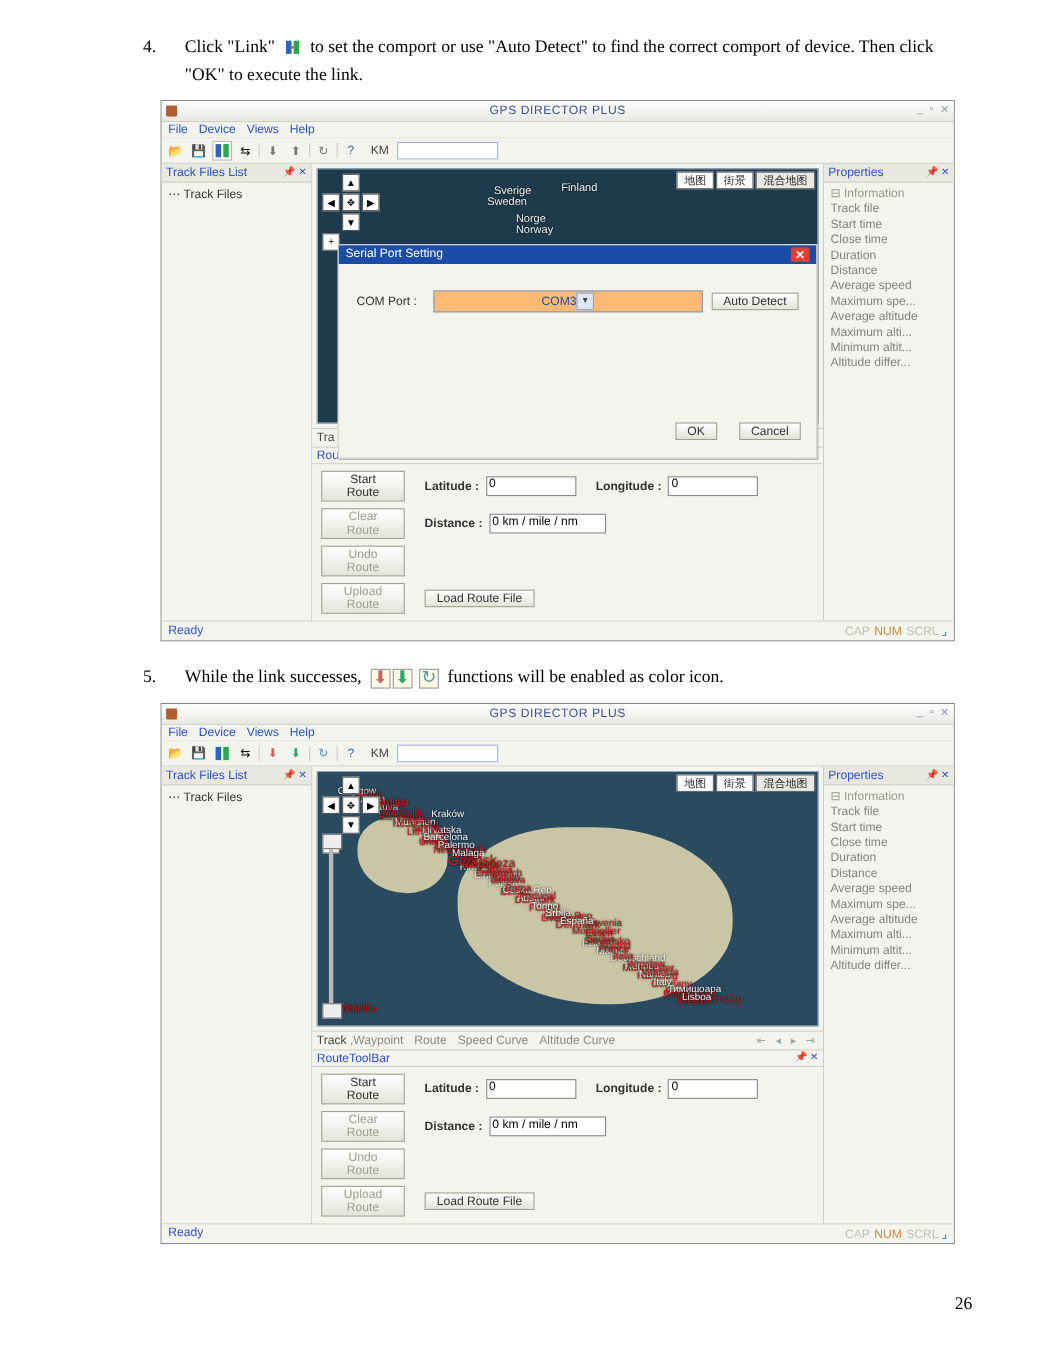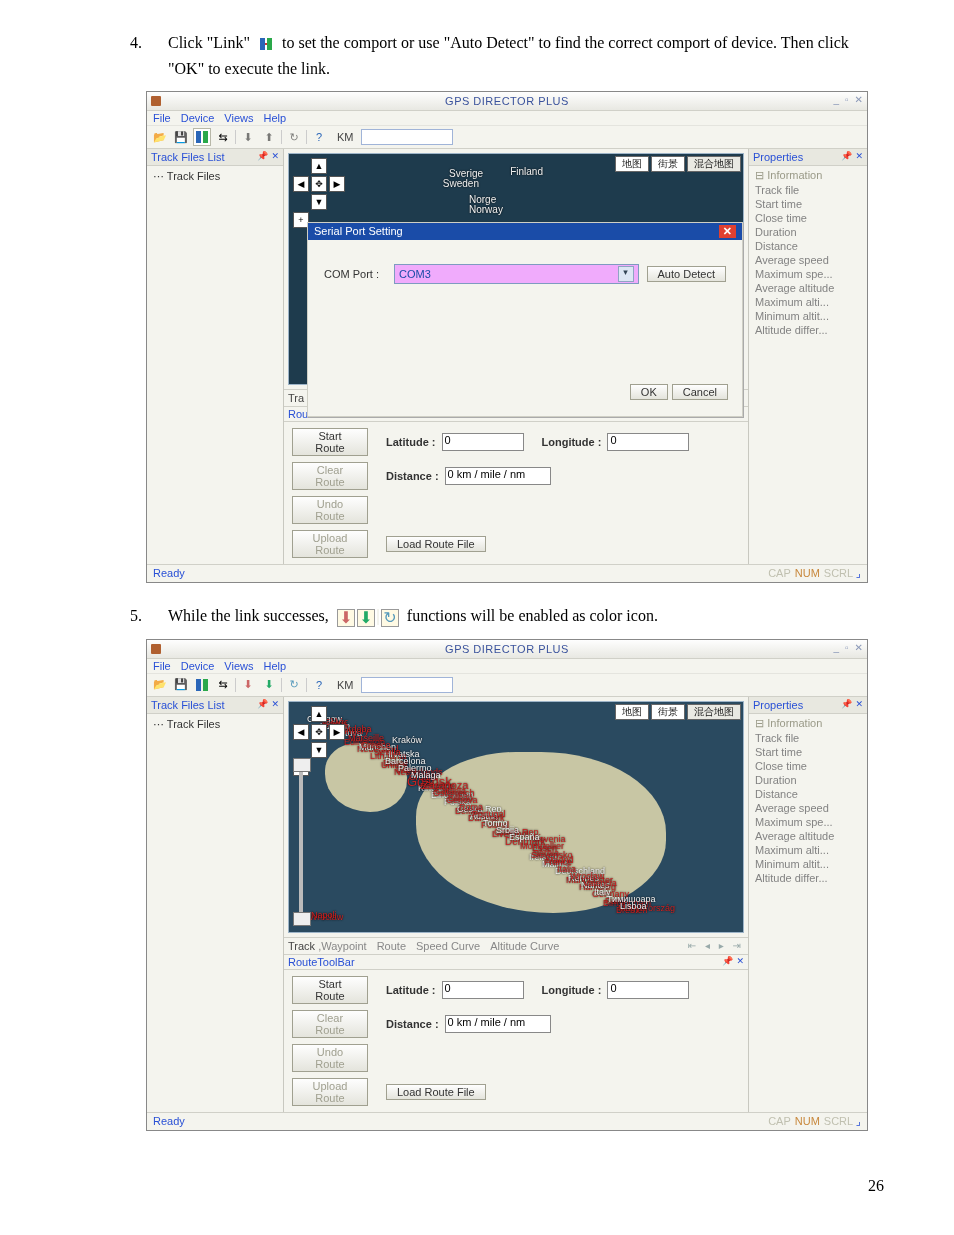--- a/index.html
+++ b/index.html
@@ -37,25 +37,25 @@
 .mapicons .row{display:flex;gap:2px}
 .mapicons span{width:14px;height:14px;background:#fff;border:1px solid #555;font-size:9px;display:flex;align-items:center;justify-content:center}
 .mapland{position:absolute;top:0;left:0;right:0;bottom:0;overflow:hidden;color:#e6e6e6;font-size:10px}
 .mapland .lab{position:absolute;font-size:10px;color:#f0f0f0;text-shadow:0 0 2px #000}
 .dialog{position:absolute;top:68px;left:18px;right:0;background:#f4f4ee;border:1px solid #cfcfc5;box-shadow:1px 1px 0 #aaa;padding-bottom:10px;z-index:5}
 .dialog .dlghdr{background:#1a4ca8;color:#fff;padding:2px 6px;display:flex;justify-content:space-between}
 .dialog .x{background:#e04030;color:#fff;padding:0 4px;font-weight:bold}
 .dlgbody{padding:24px 16px 14px}
 .dlgrow{display:flex;align-items:center;gap:8px}
 .dlgrow label{color:#333;min-width:62px}
-.combo{flex:1;height:18px;border:1px solid #7e9bc0;background:#f0abfc;display:flex;align-items:center;justify-content:space-between;padding:0 4px;color:#1a4ca8}
+.combo{flex:1;height:18px;border:1px solid #7e9bc0;background:#fdba74;display:flex;align-items:center;justify-content:center;padding:0 4px;color:#1a4ca8}
 .combo .arr{background:#dde6f4;border:1px solid #90a4c4;width:14px;height:14px;color:#345;text-align:center;font-size:9px}
 .winbtn{border:1px solid #a0a090;background:linear-gradient(#fefefe,#e4e4dc);padding:1px 10px;font-size:11px;color:#333}
 .winbtn.dis{color:#a0a090}
-.dlgend{display:flex;gap:4px;justify-content:flex-end;padding:6px 14px}
+.dlgend{display:flex;gap:20px;justify-content:flex-end;padding:6px 14px}
 .centrep2{background:#f4f4ee;border-top:1px solid #d0d0c8}
 .tabstrip{display:flex;padding:2px 4px;border-bottom:1px solid #d0d0c8;color:#444;justify-content:space-between}
 .tabstrip .tabs{display:flex;gap:10px}
 .tabstrip .nav{color:#9aa;font-size:10px;letter-spacing:3px}
 .rtbar{display:flex;justify-content:space-between;padding:1px 4px;color:#2950d6;border-bottom:1px solid #d0d0c8}
 .rtbody{padding:6px 8px;display:flex;flex-direction:column;gap:6px}
 .rtrow{display:flex;align-items:center;gap:18px}
 .rtrow .btn{width:76px}
 .inf{display:flex;align-items:center;gap:6px}
 .inf label{color:#333;font-weight:bold}

